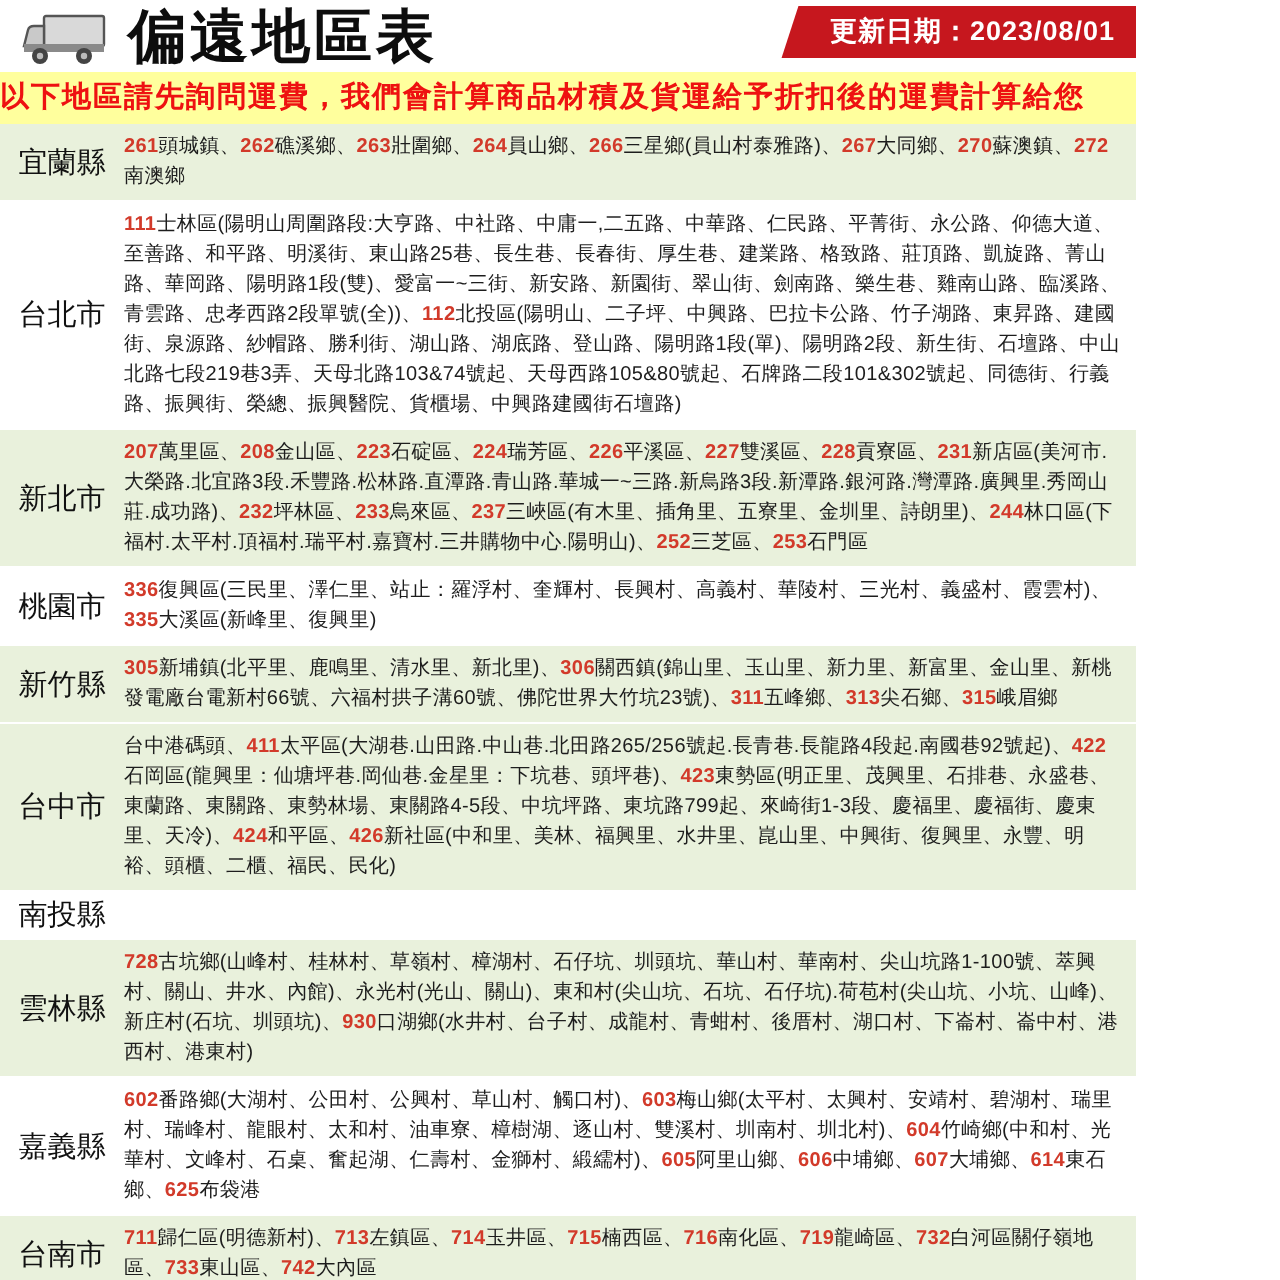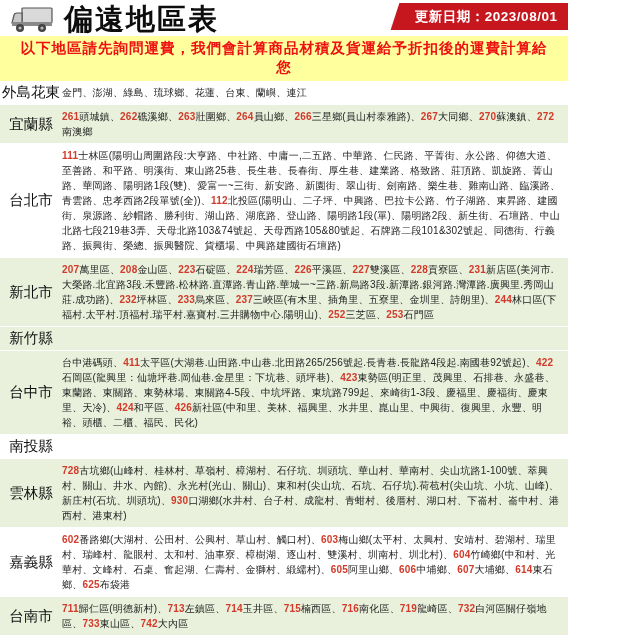--- a/index.html
+++ b/index.html
@@ -8,21 +8,21 @@
     --footer-red:#ee0e0e; --text-dark:#1d1d1d;
   }
   *{margin:0;padding:0;box-sizing:border-box;}
   body{font-family:"Liberation Sans",sans-serif;background:#fff;}
   .page{position:relative;width:568px;height:640px;background:#fff;overflow:hidden;}
   .header{position:relative;height:36px;padding:3px 0 0 10px;display:flex;align-items:center;}
   .truck{display:inline-flex;margin-right:8px;}
   .title{font-family:"Liberation Sans",sans-serif;font-size:29px;font-weight:bold;color:#0d0d0d;letter-spacing:2px;line-height:1;}
   .badge{position:absolute;top:3px;right:-6px;background:var(--badge-red);transform:skewX(-18deg);padding:4px 16px 4px 20px;}
   .badge span{display:inline-block;transform:skewX(18deg);color:#fff;font-size:13.5px;font-weight:bold;letter-spacing:.5px;}
-  .notice{background:var(--notice-bg);text-align:center;padding:3px 16px 4px;}
+  .notice{background:var(--notice-bg);text-align:left;padding:3px 0 4px;}
   .notice span{color:var(--notice-text);font-size:14.5px;font-weight:bold;letter-spacing:1px;}
   .table{width:100%;}
   .row{display:flex;align-items:center;border-bottom:1px solid #fff;}
   .row.green{background:var(--row-green);}
   .row.white{background:var(--row-white);}
   .region{flex:0 0 62px;text-align:center;font-family:"Liberation Serif",serif;font-size:14.5px;color:#111;padding:2px 0;}
   .areas{flex:1;font-size:10px;line-height:1.5;color:var(--text-dark);padding:4px 6px 4px 0;letter-spacing:.2px;}
   .num{color:var(--number-red);font-weight:bold;}
 </style>
 </head>
@@ -46,43 +46,44 @@
     <div class="badge">
       <span>更新日期：2023/08/01</span>
     </div>
   </div>
 
   <div class="notice">
     <span>以下地區請先詢問運費，我們會計算商品材積及貨運給予折扣後的運費計算給您</span>
   </div>
 
   <div class="table" id="region-table">
-  <div class="row white">
-    <div class="region">外島花東</div>
-    <div class="areas"><span class="area">金門</span>、<span class="area">澎湖</span>、<span class="area">綠島</span>、<span class="area">琉球鄉</span>、<span class="area">花蓮</span>、<span class="area">台東</span>、<span class="area">蘭嶼</span>、<span class="area">連江</span></div>
-  </div>
 
   <div class="row green">
     <div class="region">宜蘭縣</div>
     <div class="areas"><span class="num">261</span><span class="area">頭城鎮</span>、<span class="num">262</span><span class="area">礁溪鄉</span>、<span class="num">263</span><span class="area">壯圍鄉</span>、<span class="num">264</span><span class="area">員山鄉</span>、<span class="num">266</span><span class="area">三星鄉(員山村泰雅路)</span>、<span class="num">267</span><span class="area">大同鄉</span>、<span class="num">270</span><span class="area">蘇澳鎮</span>、<span class="num">272</span><span class="area">南澳鄉</span></div>
   </div>
 
   <div class="row white">
     <div class="region">台北市</div>
     <div class="areas"><span class="num">111</span><span class="area">士林區(陽明山周圍路段:大亨路、中社路、中庸一,二五路、中華路、仁民路、平菁街、永公路、仰德大道、至善路、和平路、明溪街、東山路25巷、長生巷、長春街、厚生巷、建業路、格致路、莊頂路、凱旋路、菁山路、華岡路、陽明路1段(雙)、愛富一~三街、新安路、新園街、翠山街、劍南路、樂生巷、雞南山路、臨溪路、青雲路、忠孝西路2段單號(全))</span>、<span class="num">112</span><span class="area">北投區(陽明山、二子坪、中興路、巴拉卡公路、竹子湖路、東昇路、建國街、泉源路、紗帽路、勝利街、湖山路、湖底路、登山路、陽明路1段(單)、陽明路2段、新生街、石壇路、中山北路七段219巷3弄、天母北路103&amp;74號起、天母西路105&amp;80號起、石牌路二段101&amp;302號起、同德街、行義路、振興街、榮總、振興醫院、貨櫃場、中興路建國街石壇路)</span></div>
   </div>
 
   <div class="row green">
     <div class="region">新北市</div>
     <div class="areas"><span class="num">207</span><span class="area">萬里區</span>、<span class="num">208</span><span class="area">金山區</span>、<span class="num">223</span><span class="area">石碇區</span>、<span class="num">224</span><span class="area">瑞芳區</span>、<span class="num">226</span><span class="area">平溪區</span>、<span class="num">227</span><span class="area">雙溪區</span>、<span class="num">228</span><span class="area">貢寮區</span>、<span class="num">231</span><span class="area">新店區(美河市.大榮路.北宜路3段.禾豐路.松林路.直潭路.青山路.華城一~三路.新烏路3段.新潭路.銀河路.灣潭路.廣興里.秀岡山莊.成功路)</span>、<span class="num">232</span><span class="area">坪林區</span>、<span class="num">233</span><span class="area">烏來區</span>、<span class="num">237</span><span class="area">三峽區(有木里、插角里、五寮里、金圳里、詩朗里)</span>、<span class="num">244</span><span class="area">林口區(下福村.太平村.頂福村.瑞平村.嘉寶村.三井購物中心.陽明山)</span>、<span class="num">252</span><span class="area">三芝區</span>、<span class="num">253</span><span class="area">石門區</span></div>
   </div>
 
+  <div class="row white">
+    <div class="region">桃園市</div>
+    <div class="areas"><span class="num">336</span><span class="area">復興區(三民里、澤仁里、站止：羅浮村、奎輝村、長興村、高義村、華陵村、三光村、義盛村、霞雲村)</span>、<span class="num">335</span><span class="area">大溪區(新峰里、復興里)</span></div>
+  </div>
 
   <div class="row green">
     <div class="region">新竹縣</div>
+    <div class="areas"><span class="num">305</span><span class="area">新埔鎮(北平里、鹿鳴里、清水里、新北里)</span>、<span class="num">306</span><span class="area">關西鎮(錦山里、玉山里、新力里、新富里、金山里、新桃發電廠台電新村66號、六福村拱子溝60號、佛陀世界大竹坑23號)</span>、<span class="num">311</span><span class="area">五峰鄉</span>、<span class="num">313</span><span class="area">尖石鄉</span>、<span class="num">315</span><span class="area">峨眉鄉</span></div>
   </div>
 
 
   <div class="row green">
     <div class="region">台中市</div>
     <div class="areas"><span class="area">台中港碼頭</span>、<span class="num">411</span><span class="area">太平區(大湖巷.山田路.中山巷.北田路265/256號起.長青巷.長龍路4段起.南國巷92號起)</span>、<span class="num">422</span><span class="area">石岡區(龍興里：仙塘坪巷.岡仙巷.金星里：下坑巷、頭坪巷)</span>、<span class="num">423</span><span class="area">東勢區(明正里、茂興里、石排巷、永盛巷、東蘭路、東關路、東勢林場、東關路4-5段、中坑坪路、東坑路799起、來崎街1-3段、慶福里、慶福街、慶東里、天冷)</span>、<span class="num">424</span><span class="area">和平區</span>、<span class="num">426</span><span class="area">新社區(中和里、美林、福興里、水井里、崑山里、中興街、復興里、永豐、明裕、頭櫃、二櫃、福民、民化)</span></div>
   </div>
 
   <div class="row white">
     <div class="region">南投縣</div>

